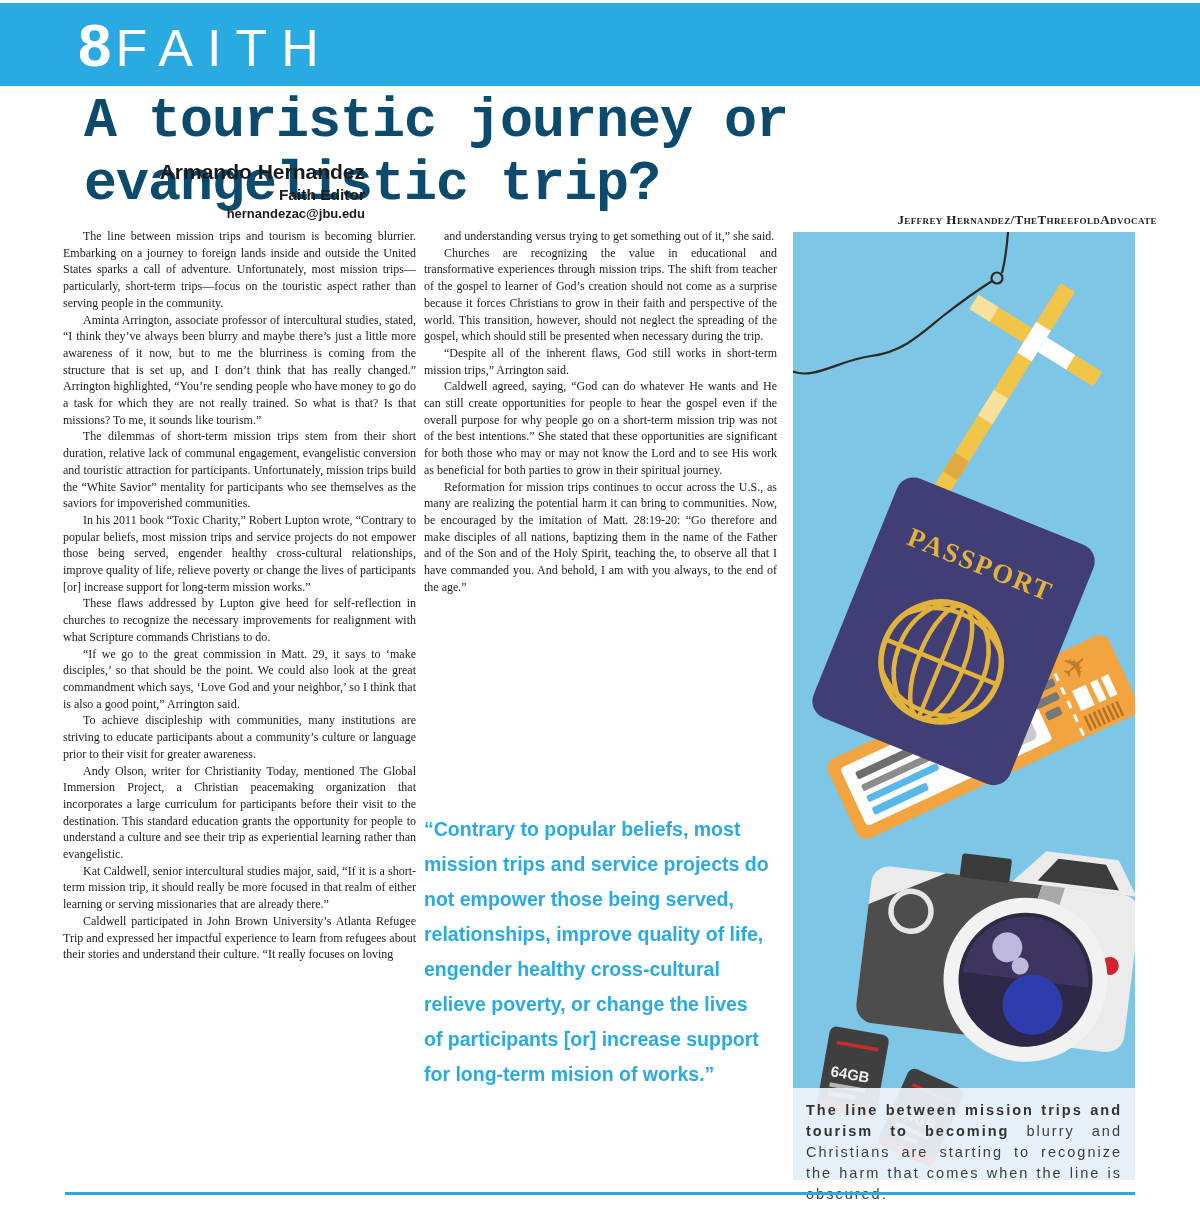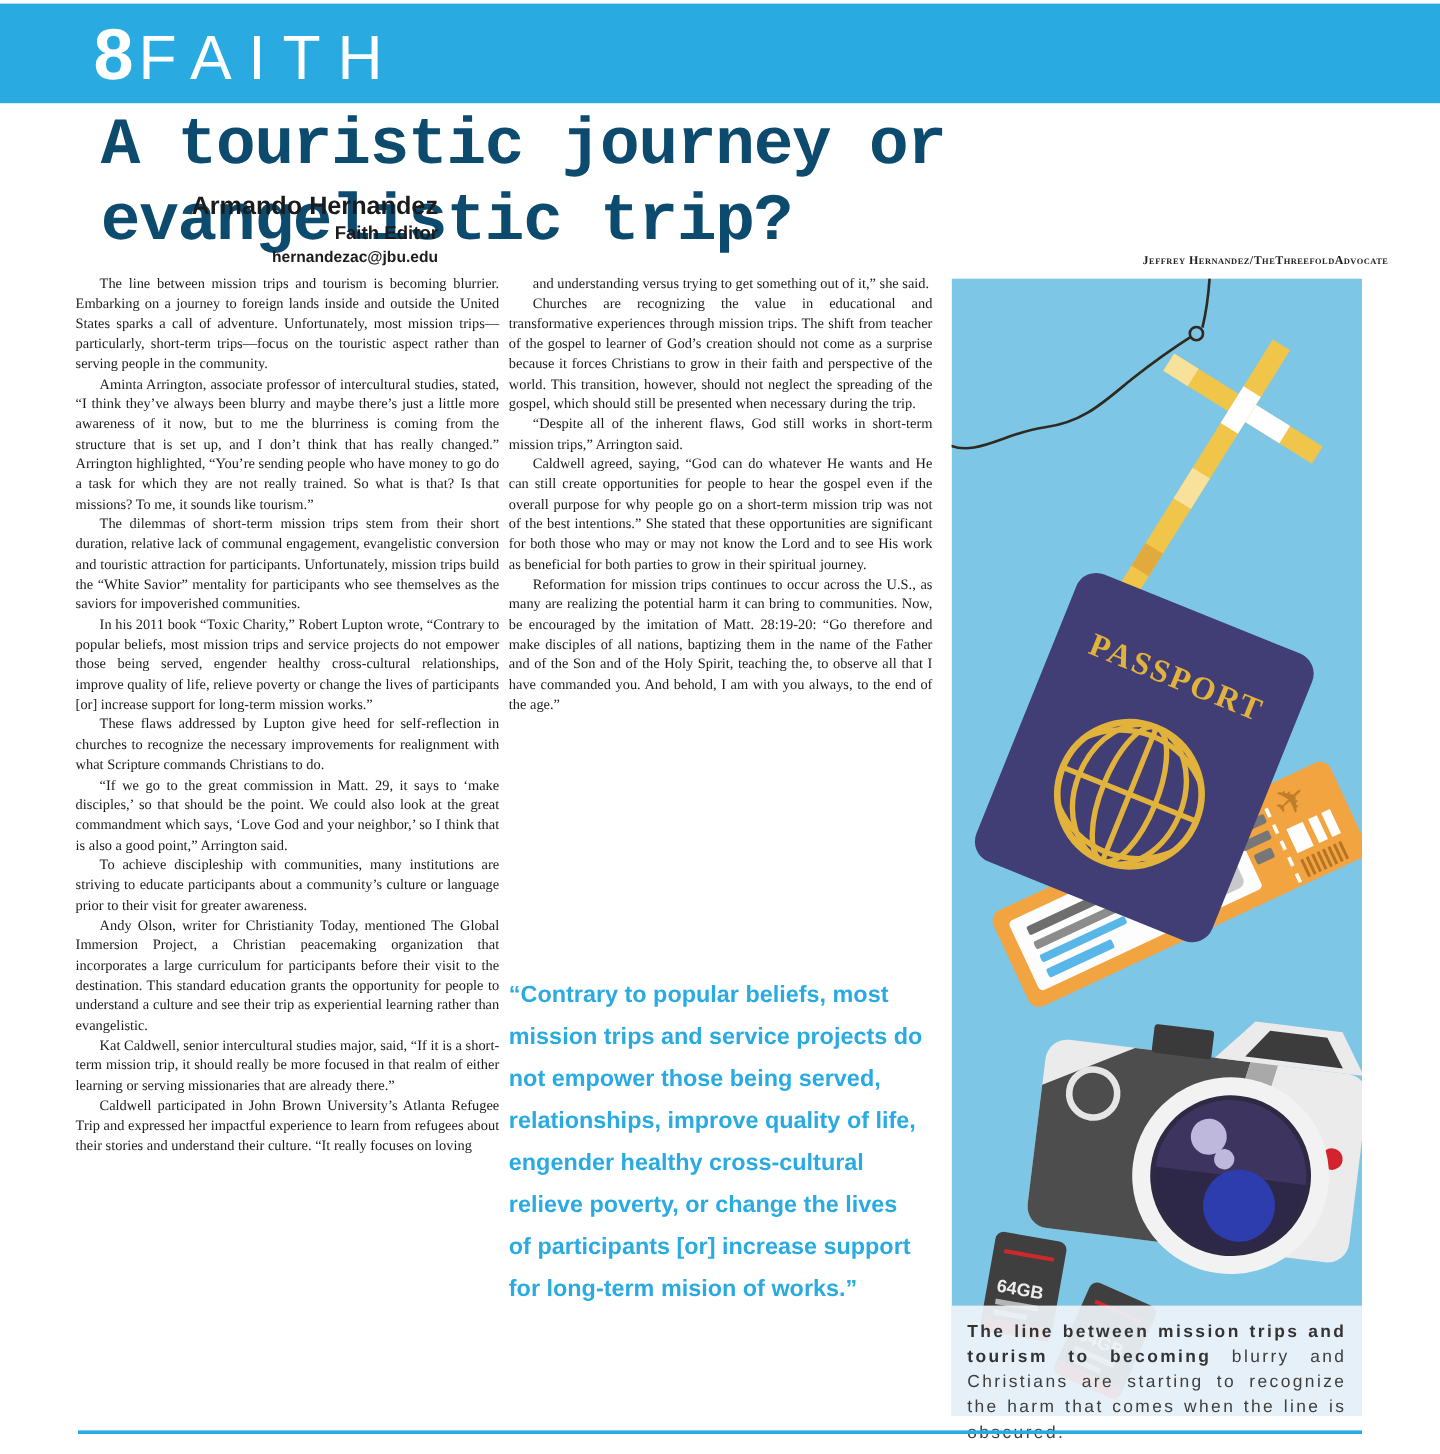--- a/index.html
+++ b/index.html
@@ -19,21 +19,21 @@
 
   
   .headline { position:absolute; left:84px; top:90px; width:1060px; font-size:55px; font-weight:700;
               letter-spacing:-1px; font-family:Liberation Mono, monospace; color:#0c4a6e; }
   .byline { position:absolute; left:115px; top:160px; width:250px; text-align:right;
             font-family:"Liberation Sans", sans-serif; }
   .byline-author { font-size:21px; font-weight:700; }
   .byline-role { font-size:15.5px; font-weight:700; margin-top:2px; }
   .byline-email { font-size:13px; font-weight:700; margin-top:2px; }
 
-  .photo-credit { position:absolute; right:43px; top:212px; font-size:10px; font-weight:700;
+  .photo-credit { position:absolute; right:43px; top:212px; font-size:13px; font-weight:700;
                   font-variant:small-caps; letter-spacing:0.4px; color:#222;
                   font-family:"Liberation Serif", serif; }
 
   
   .col { position:absolute; top:228px; width:353px; text-align:justify; font-size:12px;
          line-height:16.7px; }
   .col-1 { left:63px; }
   .col-2 { left:424px; }
   .col p { text-indent:20px; margin:0; }
 

